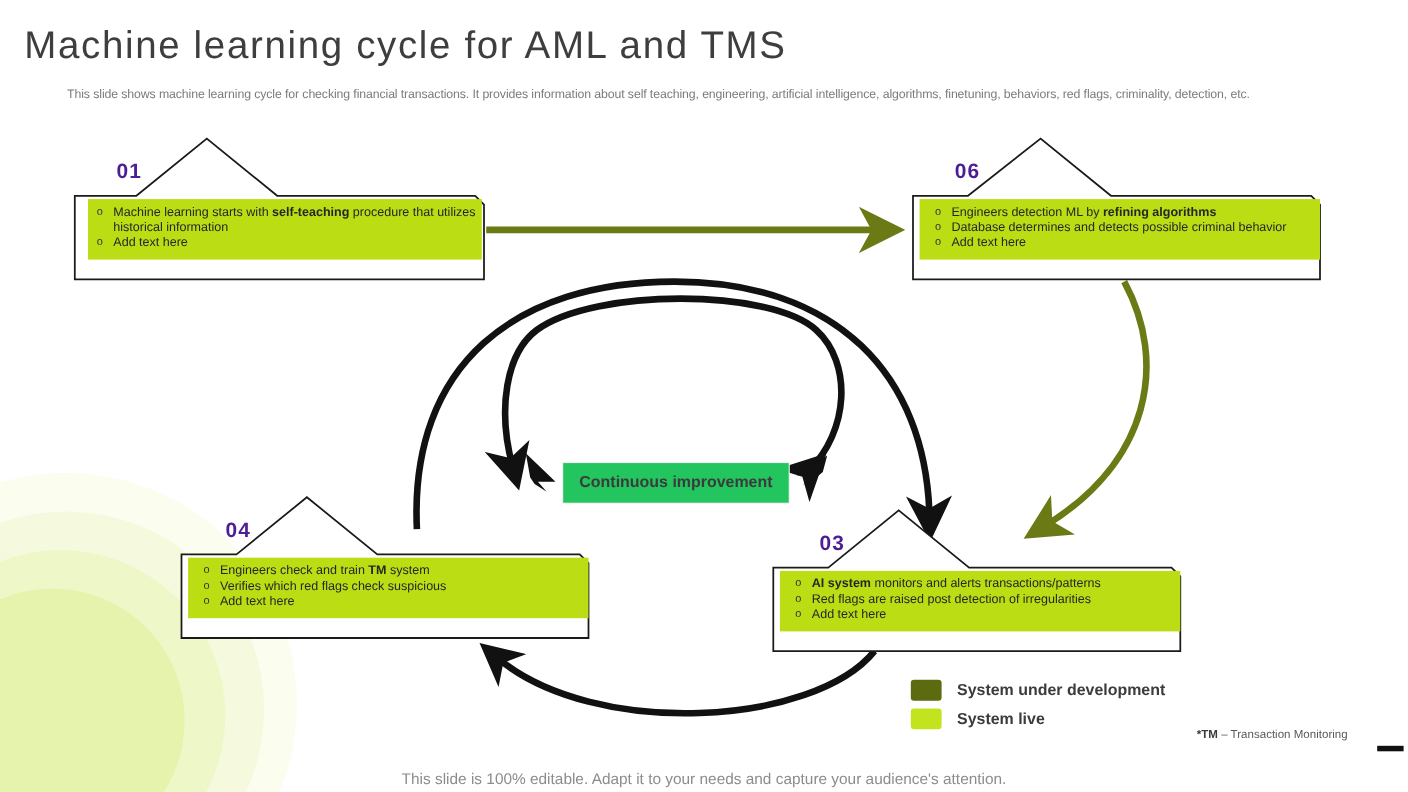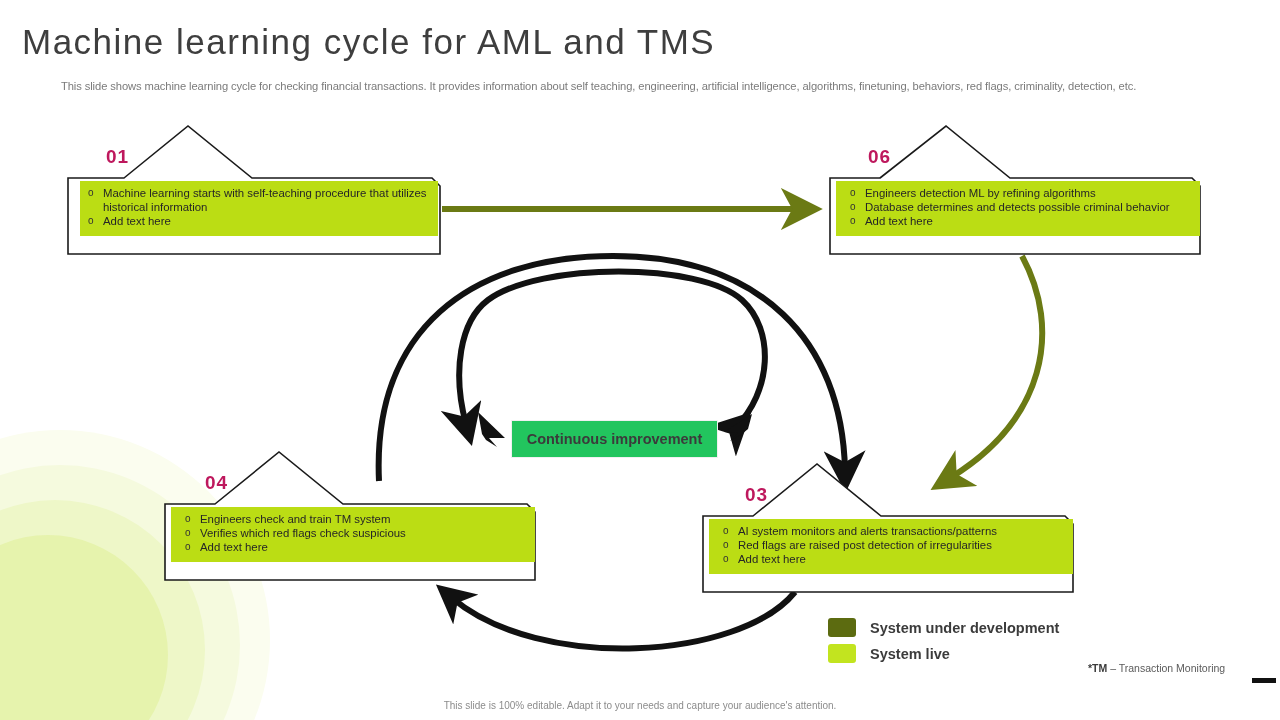--- a/index.html
+++ b/index.html
@@ -24,47 +24,47 @@
 
   
   .title{position:absolute;left:22px;top:22px;font-size:35px;letter-spacing:1.5px;
          color:#3e3e3e;font-weight:400;white-space:nowrap;}
   .subtitle{position:absolute;left:22px;top:80px;font-size:11.2px;color:#7b7b7b;
             letter-spacing:-0.1px;white-space:nowrap;margin-left:39px;}
 
   
   .card{position:absolute;}
   .card .shape{position:absolute;inset:0;}
-  .card .num{position:absolute;font-size:19px;font-weight:bold;color:#be185d;letter-spacing:1px;}
+  .card .num{position:absolute;font-size:19px;font-weight:bold;color:#4c1d95;letter-spacing:1px;}
   .card ul{position:absolute;margin:0;padding:0;list-style:none;}
   .card li{font-size:11.4px;color:#262626;line-height:14px;position:relative;
            padding-left:19px;margin-bottom:0px;}
   .card li:before{content:"o";position:absolute;left:4px;top:-0.5px;font-size:10px;color:#333;}
-  .card li b{font-weight:normal;}
+  .card li b{font-weight:bold;}
 
   .band{position:absolute;background:#bbdd14;}
 
   
   .arrows{position:absolute;inset:0;pointer-events:none;}
 
   
   .ci-label{position:absolute;left:512px;top:421px;width:205px;height:36px;background:#22c55e;
             display:flex;align-items:center;justify-content:center;
             font-size:14.5px;font-weight:bold;color:#3b3b3b;
             box-shadow:0 0 0 1px #f0f0f0;}
 
   
   .legend{position:absolute;left:828px;top:618px;}
   .legend-row{display:flex;align-items:center;margin-bottom:7px;}
   .legend-sw{width:28px;height:19px;border-radius:3px;margin-right:14px;}
   .legend-txt{font-size:14.5px;font-weight:bold;color:#3b3b3b;}
   .note{position:absolute;left:1088px;top:662px;font-size:10.5px;color:#5a5a5a;}
   .note b{font-weight:bold;color:#3b3b3b;}
 
-  .footer{position:absolute;left:0;right:0;top:700px;text-align:center;font-size:10px;color:#8c8c8c;}
+  .footer{position:absolute;left:0;right:0;top:700px;text-align:center;font-size:14px;color:#8c8c8c;}
   .corner{position:absolute;right:4px;top:678px;width:24px;height:5px;background:#111;}
 </style>
 </head>
 <body>
 
 <div class="slide">
 
   <div class="deco"></div>
   <div class="deco2"></div>
   <div class="deco3"></div>

